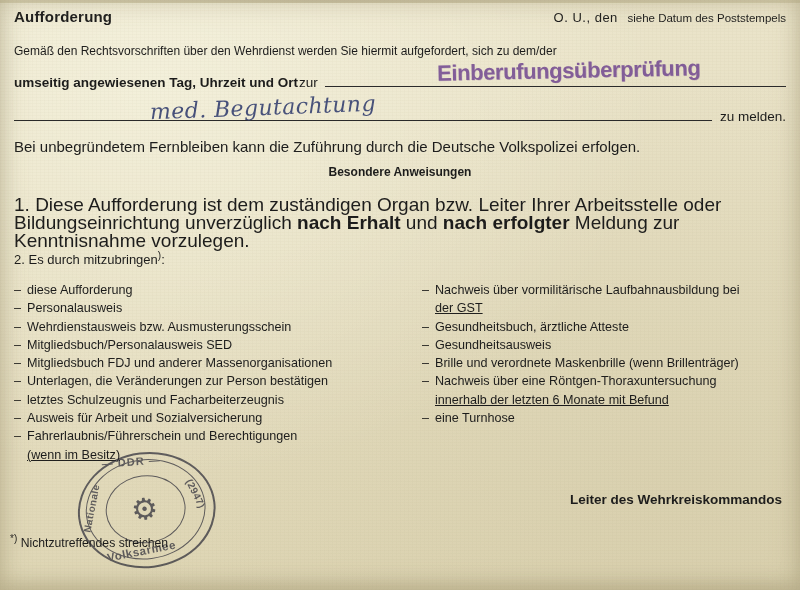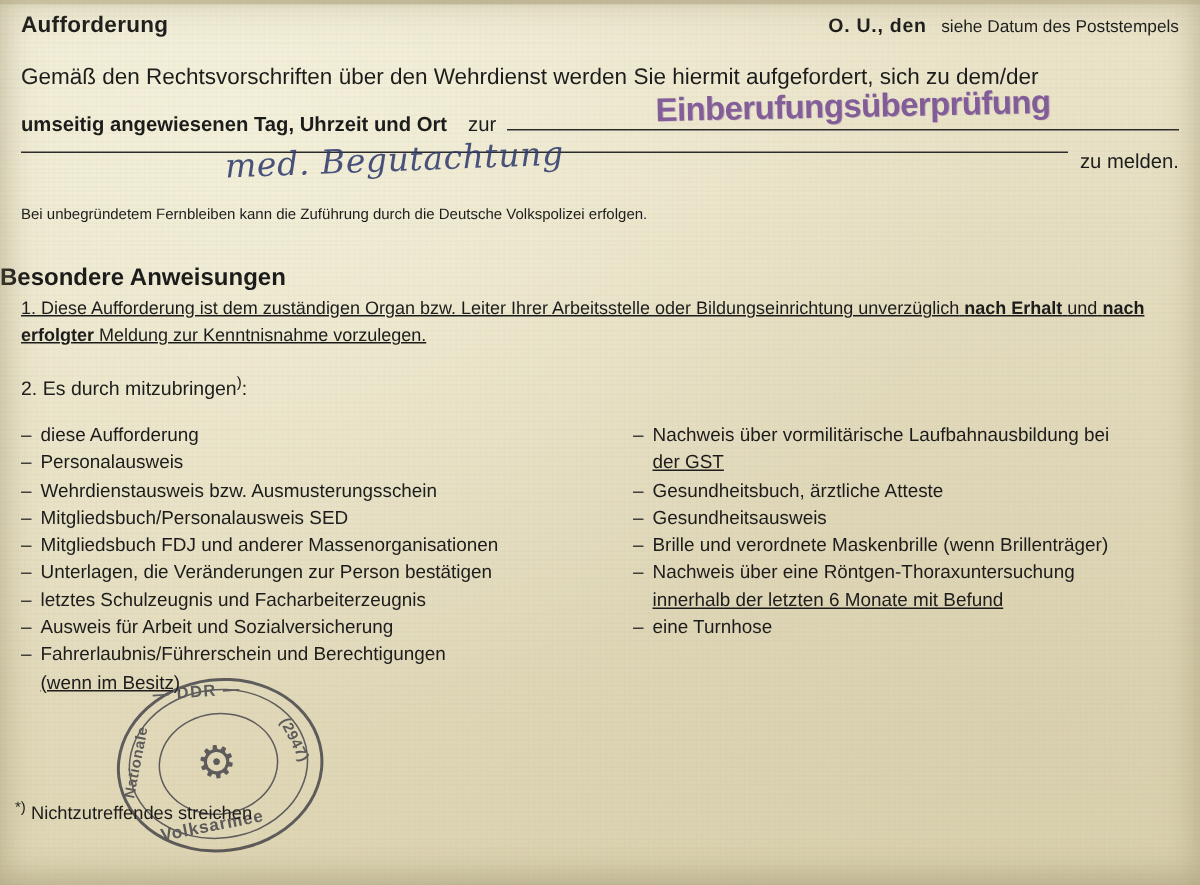--- a/index.html
+++ b/index.html
@@ -53,52 +53,52 @@
   .hdr-title {
     font-size: 15px;
     font-weight: bold;
     letter-spacing: 0.2px;
   }
   .hdr-right {
     font-size: 13px;
     white-space: nowrap;
   }
   .hdr-right .ou {
-    font-weight: bold;
+    font-weight: normal;
     letter-spacing: 0.5px;
   }
   .hdr-right .small {
     font-size: 11.5px;
     margin-left: 6px;
   }
 
   .para1 {
     position: absolute;
     top: 42px;
     left: 14px;
     right: 14px;
-    font-size: 15px;
+    font-size: 12px;
     line-height: 19px;
   }
   .line2 {
     position: absolute;
     top: 68px;
     left: 14px;
     right: 14px;
     font-size: 13.5px;
     display: flex;
     align-items: flex-end;
     height: 22px;
   }
   .line2 .lbl {
     font-weight: bold;
     white-space: nowrap;
   }
   .line2 .zur {
-    margin-left: 14px;
+    margin-left: 1px;
     font-weight: normal;
   }
   .rule {
     flex: 1;
     border-bottom: 1.4px solid #2a2a2a;
     margin-left: 7px;
     margin-bottom: 3px;
     height: 1px;
   }
   .stamp-purple {
@@ -116,20 +116,21 @@
     white-space: nowrap;
   }
 
   .line3 {
     position: absolute;
     top: 100px;
     left: 14px;
     right: 14px;
     font-size: 13.5px;
     display: flex;
+    align-items: flex-end;
     height: 24px;
   }
   .line3 .rule {
     margin-left: 0;
   }
   .line3 .zumelden {
     margin-left: 8px;
     white-space: nowrap;
   }
   .hand {
@@ -143,41 +144,40 @@
     transform: rotate(-2.2deg);
     letter-spacing: 0.4px;
     opacity: 0.88;
   }
 
   .para2 {
     position: absolute;
     top: 138px;
     left: 14px;
     right: 14px;
-    font-size: 10px;
+    font-size: 15px;
   }
 
   .section-title {
     position: absolute;
-    top: 177px;
+    top: 165px;
     left: 0;
     right: 0;
-    text-align: left;
-    font-size: 16px;
+    text-align: center;
+    font-size: 12px;
     font-weight: bold;
   }
 
   .item1 {
     position: absolute;
     top: 196px;
     left: 14px;
     right: 1px;
-    font-size: 12px;
+    font-size: 19px;
     line-height: 18px;
-    text-decoration: underline;
   }
   .item1 b { font-weight: bold; }
 
   .item2 {
     position: absolute;
     top: 250px;
     left: 14px;
     font-size: 13px;
   }
   .item2 sup {
@@ -432,20 +432,21 @@
     <div class="ring"></div>
     <div class="ring2"></div>
     <div class="inner"></div>
     <div class="emblem">⚙</div>
     <div class="txt-top">— DDR —</div>
     <div class="txt-bottom">Volksarmee</div>
     <div class="txt-left">Nationale</div>
     <div class="txt-right">(2947)</div>
   </div>
 
+  <div class="signature">Leiter des Wehrkreiskommandos</div>
 
   <div class="footnote">
     <sup>*)</sup>
     <span>Nichtzutreffendes streichen</span>
   </div>
 
   <div class="grain"></div>
   <div class="edge-shadow"></div>
 </div>
 

